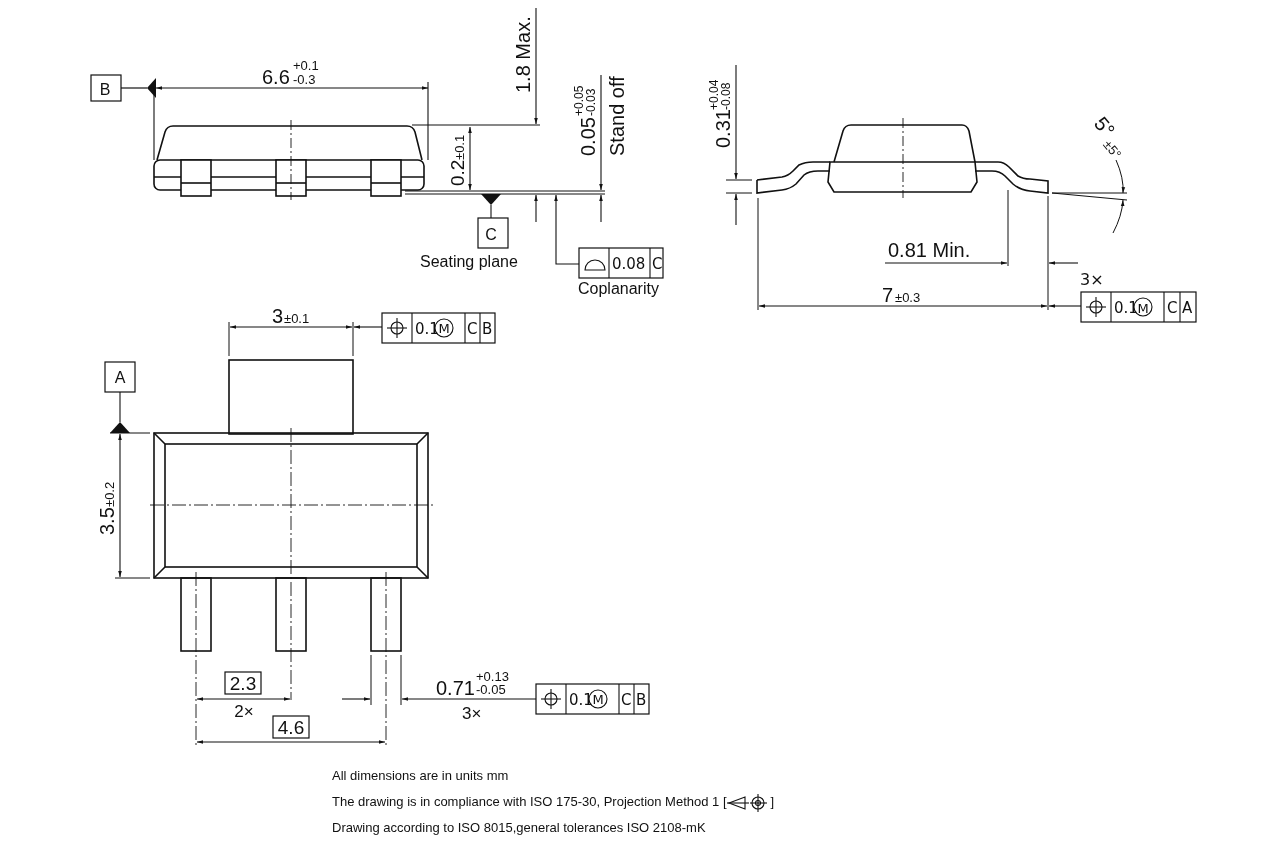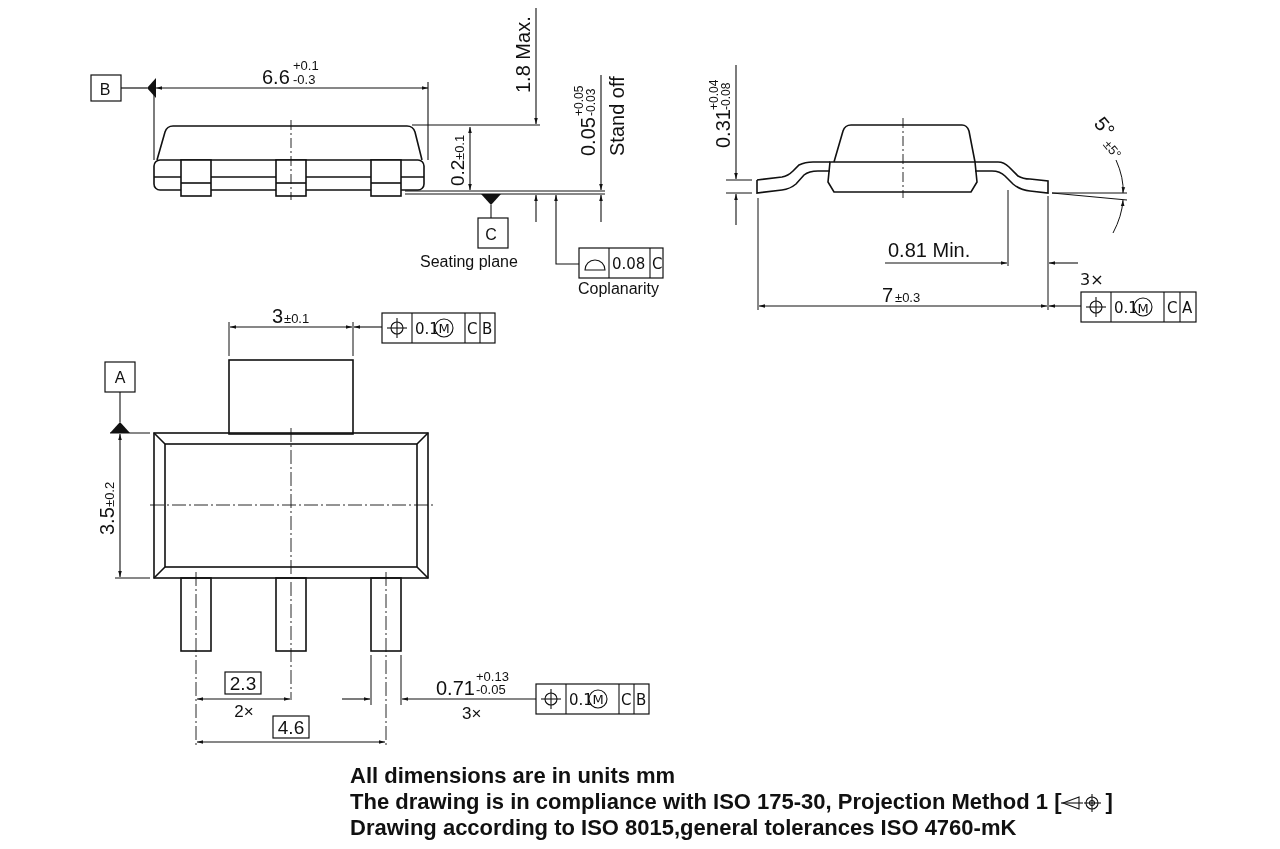--- a/index.html
+++ b/index.html
@@ -1,20 +1,20 @@
 <!DOCTYPE html>
 <html><head>
 <meta charset="utf-8">
 <style>
   html, body { margin:0; padding:0; background:#ffffff; }
   body { width:1280px; height:849px; position:relative; overflow:hidden; font-family:"Liberation Sans", sans-serif; color:#111; }
   svg { position:absolute; left:0; top:0; }
   .t { font-family:"Liberation Sans", sans-serif; fill:#111; }
   .fcf { font-family:"DejaVu Sans", sans-serif; fill:#111; }
-  .notes { position:absolute; left:350px; top:763px; font-size:22px; line-height:26px; font-family:"Liberation Sans", sans-serif; color:#111;font-weight:bold; }
+  .notes { position:absolute; left:332px; top:763px; font-size:13px; line-height:26px; font-family:"Liberation Sans", sans-serif; color:#111; }
   .notes div { white-space:nowrap; }
   .proj { display:inline-block; vertical-align:middle; }
 </style>
 </head>
 <body>
 
 <svg width="1280" height="849" viewBox="0 0 1280 849" xmlns="http://www.w3.org/2000/svg">
   <defs>
     <marker id="ar" viewBox="0 0 10 10" refX="10" refY="5" markerWidth="12" markerHeight="6" orient="auto-start-reverse" markerUnits="userSpaceOnUse">
       <path d="M0,2 L10,5 L0,8 z" fill="#111"></path>
@@ -241,14 +241,14 @@
   <div><span>The drawing is in compliance with ISO 175-30, Projection Method 1 [</span><svg class="proj" width="44" height="20" viewBox="0 0 44 20" style="position:relative;">
         <g stroke="#111" fill="none" stroke-width="1.1">
           <path d="M2,10 L18,4 L18,16 Z"></path>
           <line x1="0" y1="10" x2="22" y2="10"></line>
           <circle cx="31" cy="10" r="6"></circle>
           <circle cx="31" cy="10" r="2.5"></circle>
           <line x1="23" y1="10" x2="40" y2="10"></line>
           <line x1="31" y1="1" x2="31" y2="19"></line>
         </g>
       </svg><span>]</span></div>
-  <div>Drawing according to ISO 8015,general tolerances ISO 4760-mK</div>
+  <div>Drawing according to ISO 8015,general tolerances ISO 2108-mK</div>
 </div>
 
 </body></html>

